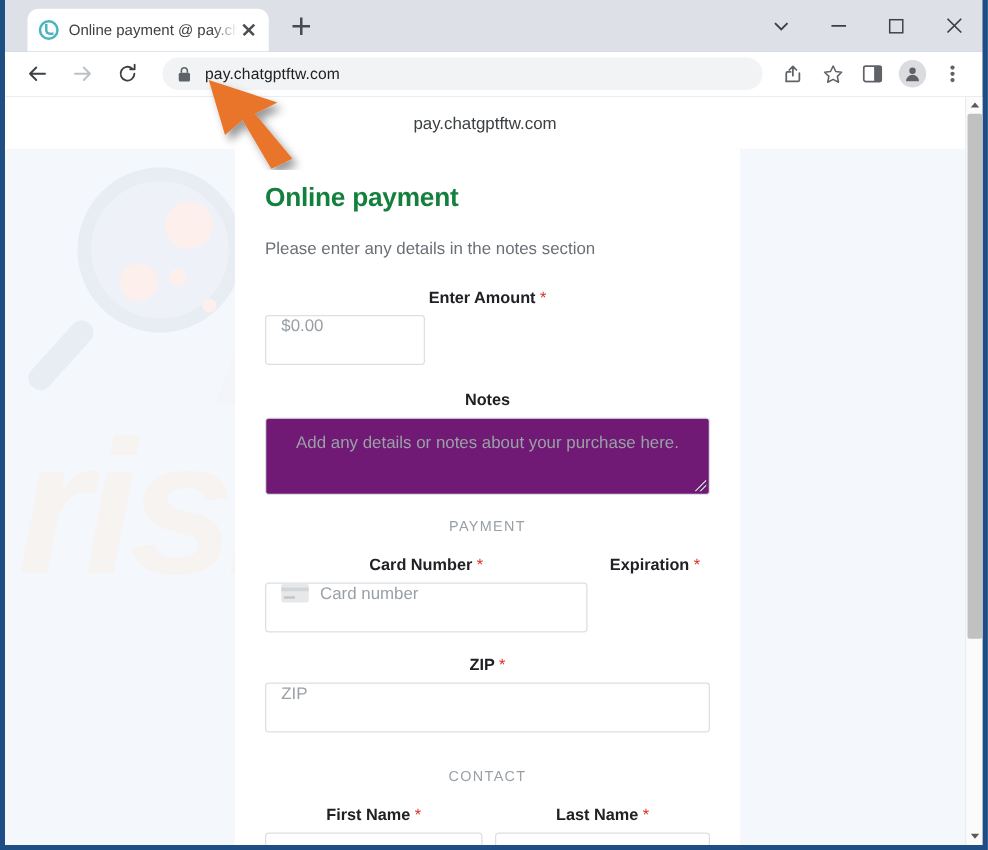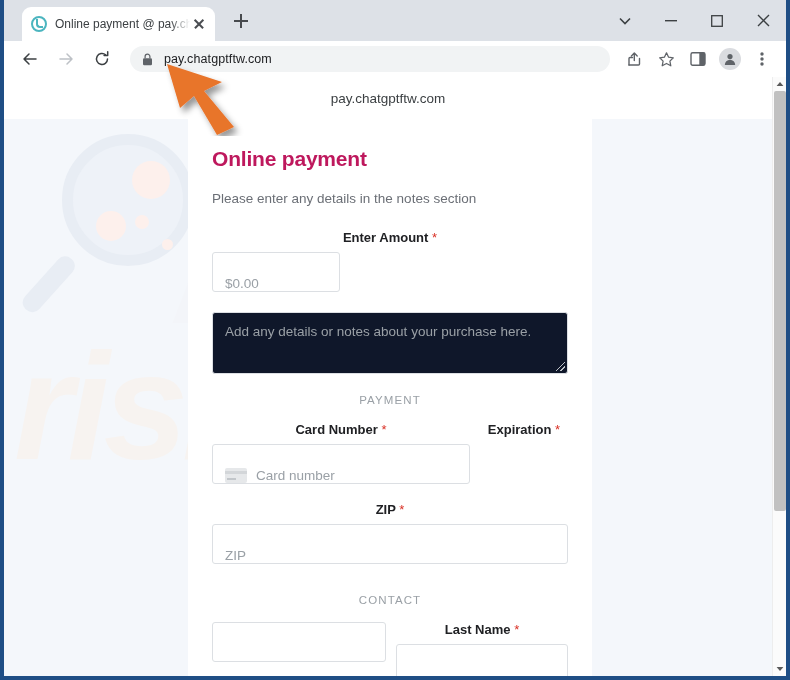--- a/index.html
+++ b/index.html
@@ -249,21 +249,21 @@
     position: absolute;
     left: 184px; top: 42px;
     width: 404px;
     min-height: 557px;
     background: #ffffff;
     padding: 28px 24px 20px 24px;
   }
   #page-title {
     font-size: 21px;
     font-weight: 700;
-    color: #be185d;
+    color: #15803d;
     margin: 0 0 20px 0;
     letter-spacing: -.2px;
   }
   #page-subtitle {
     font-size: 13.5px;
     color: #6b6f76;
     margin: 0 0 24px 0;
   }
   .field-label {
     font-size: 13px;
@@ -272,39 +272,40 @@
     margin-bottom: 7px;
     display: block;
     text-align: center;
   }
   .req { color: #d93025; font-weight: 400; }
   .inp {
     border: 1px solid #dcdfe3;
     border-radius: 3px;
     height: 40px;
     display: flex;
-    align-items: flex-end;
+    align-items: flex-start;
     padding: 0 12px;
     font-size: 13.5px;
     color: #9aa0a6;
     background: #fff;
     cursor: text;
   }
   .field-block { margin-bottom: 20px; }
   #amount-input { width: 128px; }
   #notes-box {
     border: 1px solid #dcdfe3;
     border-radius: 3px;
     height: 62px;
     padding: 11px 12px;
     font-size: 13.5px;
     color: #9aa0a6;
     position: relative;
-    background: #0f172a;
+    background: #701a75;
     cursor: text;
+    text-align: center;
   }
   #notes-box::after {
     content: "";
     position: absolute;
     right: 2px; bottom: 2px;
     width: 9px; height: 9px;
     background:
       linear-gradient(135deg, transparent 45%, #bcc0c5 45%, #bcc0c5 55%, transparent 55%),
       linear-gradient(135deg, transparent 70%, #bcc0c5 70%, #bcc0c5 80%, transparent 80%);
   }
@@ -505,20 +506,21 @@
         <label class="field-label">
           <span>Enter Amount</span>
           <span class="req">*</span>
         </label>
         <div class="inp" id="amount-input">
           <span>$0.00</span>
         </div>
       </div>
 
       <div class="field-block">
+        <label class="field-label">Notes</label>
         <div id="notes-box">
           <span>Add any details or notes about your purchase here.</span>
         </div>
       </div>
 
       <div class="section-label">PAYMENT</div>
 
       <div class="row">
         <div id="card-number-field">
           <label class="field-label">
@@ -547,20 +549,24 @@
           <div class="inp">
             <span>ZIP</span>
           </div>
         </div>
       </div>
 
       <div class="section-label" style="margin-top:30px">CONTACT</div>
 
       <div class="row">
         <div id="first-name-field">
+          <label class="field-label">
+            <span>First Name</span>
+            <span class="req">*</span>
+          </label>
           <div class="inp">
             
           </div>
         </div>
         <div id="last-name-field">
           <label class="field-label">
             <span>Last Name</span>
             <span class="req">*</span>
           </label>
           <div class="inp">

